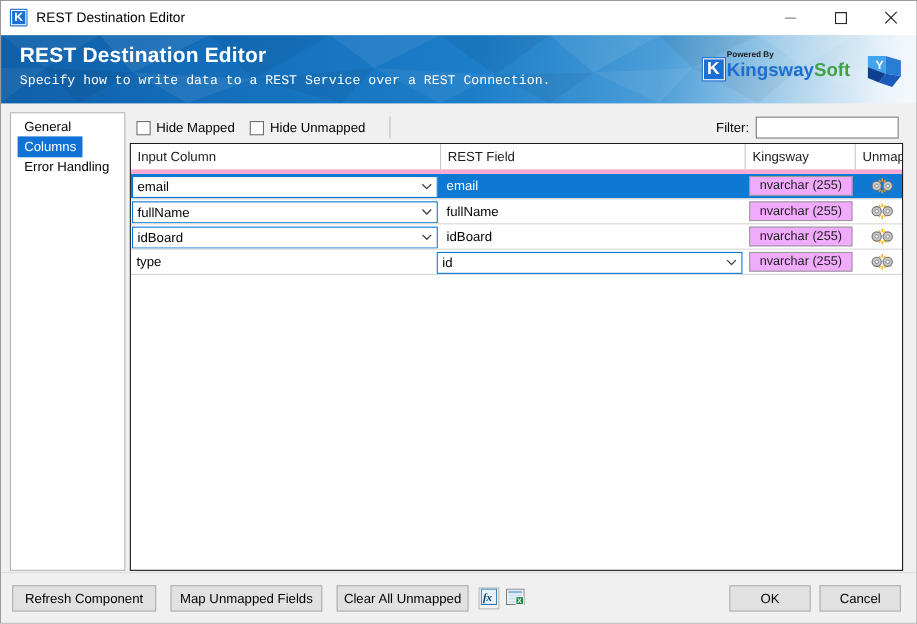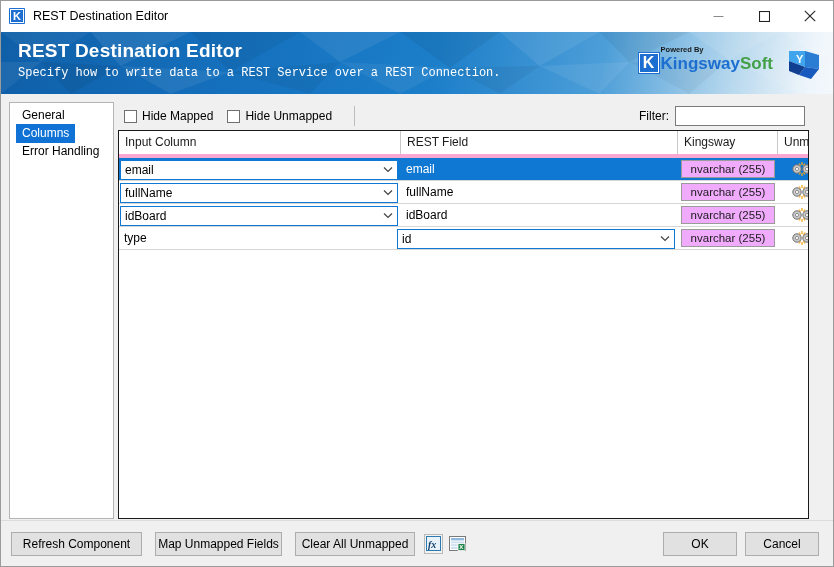--- a/index.html
+++ b/index.html
@@ -155,21 +155,21 @@
     top: 50%;
     transform: translateY(-50%);
     width: 36px; height: 36px;
     z-index: 3;
   }
 
   
   .content {
     flex: 1 1 auto;
     display: flex;
-    padding: 8px 24px 0 8px;
+    padding: 8px 12px 0 8px;
     box-sizing: border-box;
     background: #f0f0f0;
     min-height: 0;
   }
 
   .sidebar {
     width: 105px;
     flex: 0 0 auto;
     background: #ffffff;
     border: 1px solid #b4b4b4;
@@ -355,30 +355,30 @@
     font-family: "Liberation Sans", sans-serif;
     font-size: 12px;
     color: #000;
     padding: 0 10px;
     white-space: nowrap;
     display: flex;
     align-items: center;
     justify-content: center;
   }
   .btn-refresh { width: 131px; margin-right: 13px; }
-  .btn-map { width: 127px; margin-right: 13px; }
+  .btn-map { width: 138px; margin-right: 13px; }
   .btn-clear { width: 120px; margin-right: 9px; }
   .iconbtn {
     width: 19px;
     height: 20px;
     border: 1px solid #b9b9b9;
     box-sizing: border-box;
     background: #f3f3f3;
     display: flex;
-    align-items: center;
+    align-items: flex-start;
     justify-content: center;
     margin-right: 5px;
   }
   .iconbtn.plain { border-color: transparent; background: transparent; }
   .footer-right { margin-left: auto; display: flex; justify-content: center; }
   .btn-ok { width: 74px; margin-right: 8px; }
   .btn-cancel { width: 74px; margin-right: 4px; }
 </style>
 </head>
 <body>

